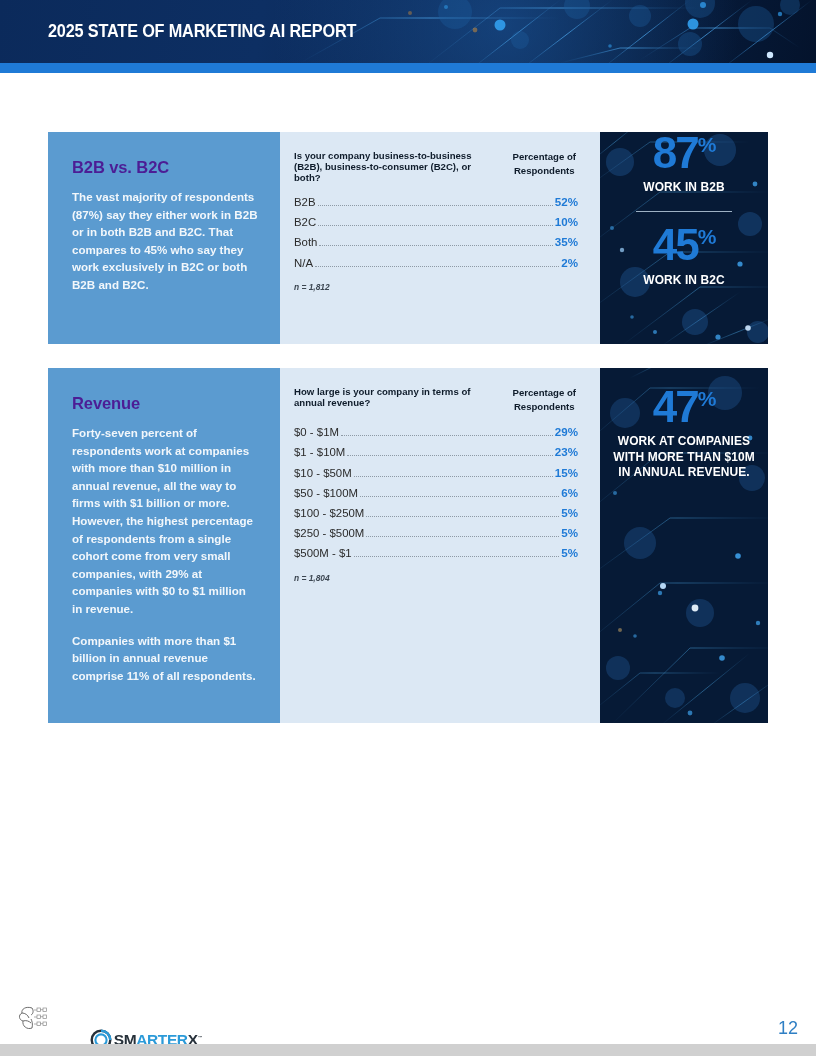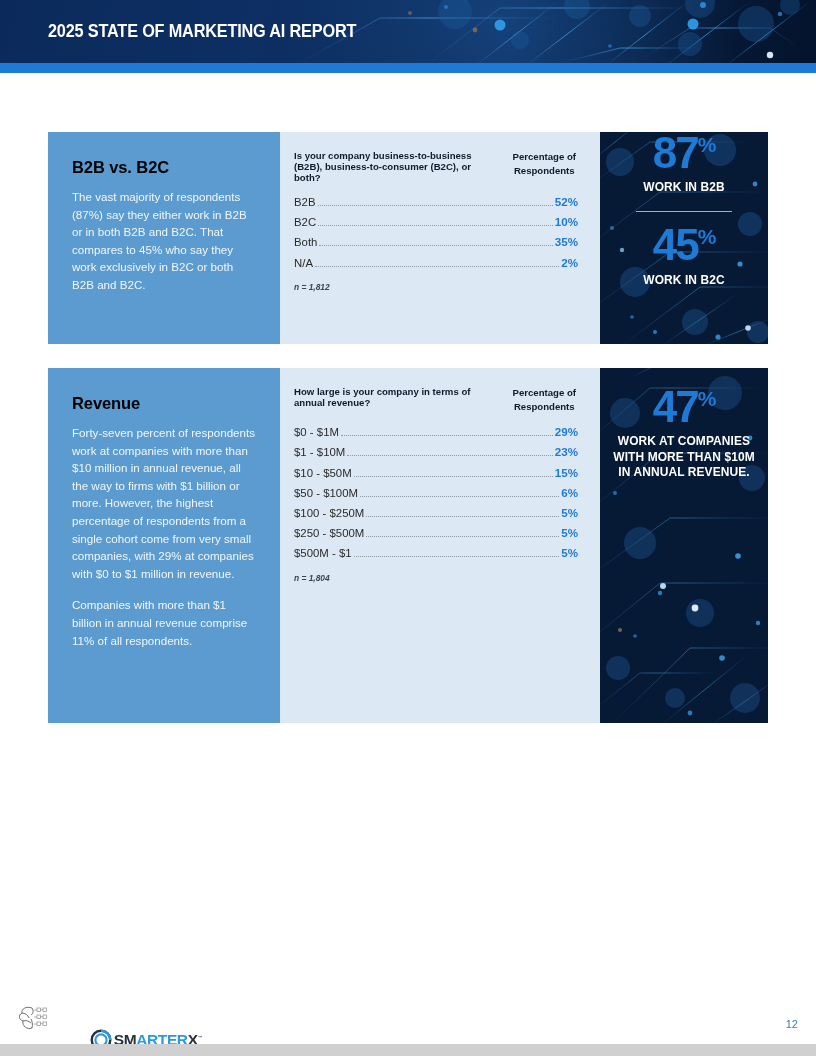--- a/index.html
+++ b/index.html
@@ -39,24 +39,24 @@
   .sheet { position:absolute; left:0; top:73px; width:816px; height:983px; background:#fff; }
 
   
   .block { position:absolute; display:flex; }
   .panel-left {
     background:#5b9bd0; color:#ffffff;
     padding:26px 22px 20px 24px;
   }
   .panel-left h2 {
     font-size:16.5px; font-weight:700; letter-spacing:-0.1px;
-    margin-bottom:11px; color:#000000;
+    margin-bottom:11px; color:#4c1d95;
   }
   .panel-left p {
-    font-size:11.6px; line-height:17.6px; color:#f2f7fb; font-weight:400;
+    font-size:11.6px; line-height:17.6px; color:#f2f7fb; font-weight:700;
   }
   .panel-left p + p { margin-top:14px; }
 
   .panel-mid {
     background:#dce8f4; padding:18px 22px 14px 14px;
     position:relative;
   }
   .q-head {
     display:flex; justify-content:space-between; align-items:flex-start;
     margin-bottom:9px;
@@ -121,21 +121,21 @@
   .mai-l2 { font-size:8.4px; font-weight:700; letter-spacing:-.1px; color:#2f7fc4; text-align:right; line-height:9px;}
   .mai-l3 { font-size:8.4px; font-weight:700; letter-spacing:-.3px; color:#2f7fc4; text-align:right; line-height:9px;}
   .mai-l4 { font-size:4.1px; font-weight:700; letter-spacing:.9px; color:#4a4a4a; text-align:right; }
   .logo-sx { display:flex; align-items:center; gap:2px; }
   .sx-word { font-size:15.5px; font-weight:800; letter-spacing:-.4px; line-height:1; }
   .sx-word .d { color:#27313a; }
   .sx-word .b { color:#2b9ad8; }
   .sx-tm { font-size:4.5px; color:#27313a; vertical-align:super; }
   .pagenum {
     position:absolute; right:18px; top:18px;
-    font-size:11px; color:#2f7fc4; font-weight:400;
+    font-size:18px; color:#2f7fc4; font-weight:400;
   }
   .bottombar { position:absolute; left:0; top:1044px; width:816px; height:12px; background:#d0d0d0; }
 </style>
 </head>
 <body>
 
 <div class="header">
   <svg class="hdr-svg" viewBox="0 0 816 63" preserveAspectRatio="none">
     <defs>
       <linearGradient id="hl" x1="0" y1="0" x2="1" y2="0">

